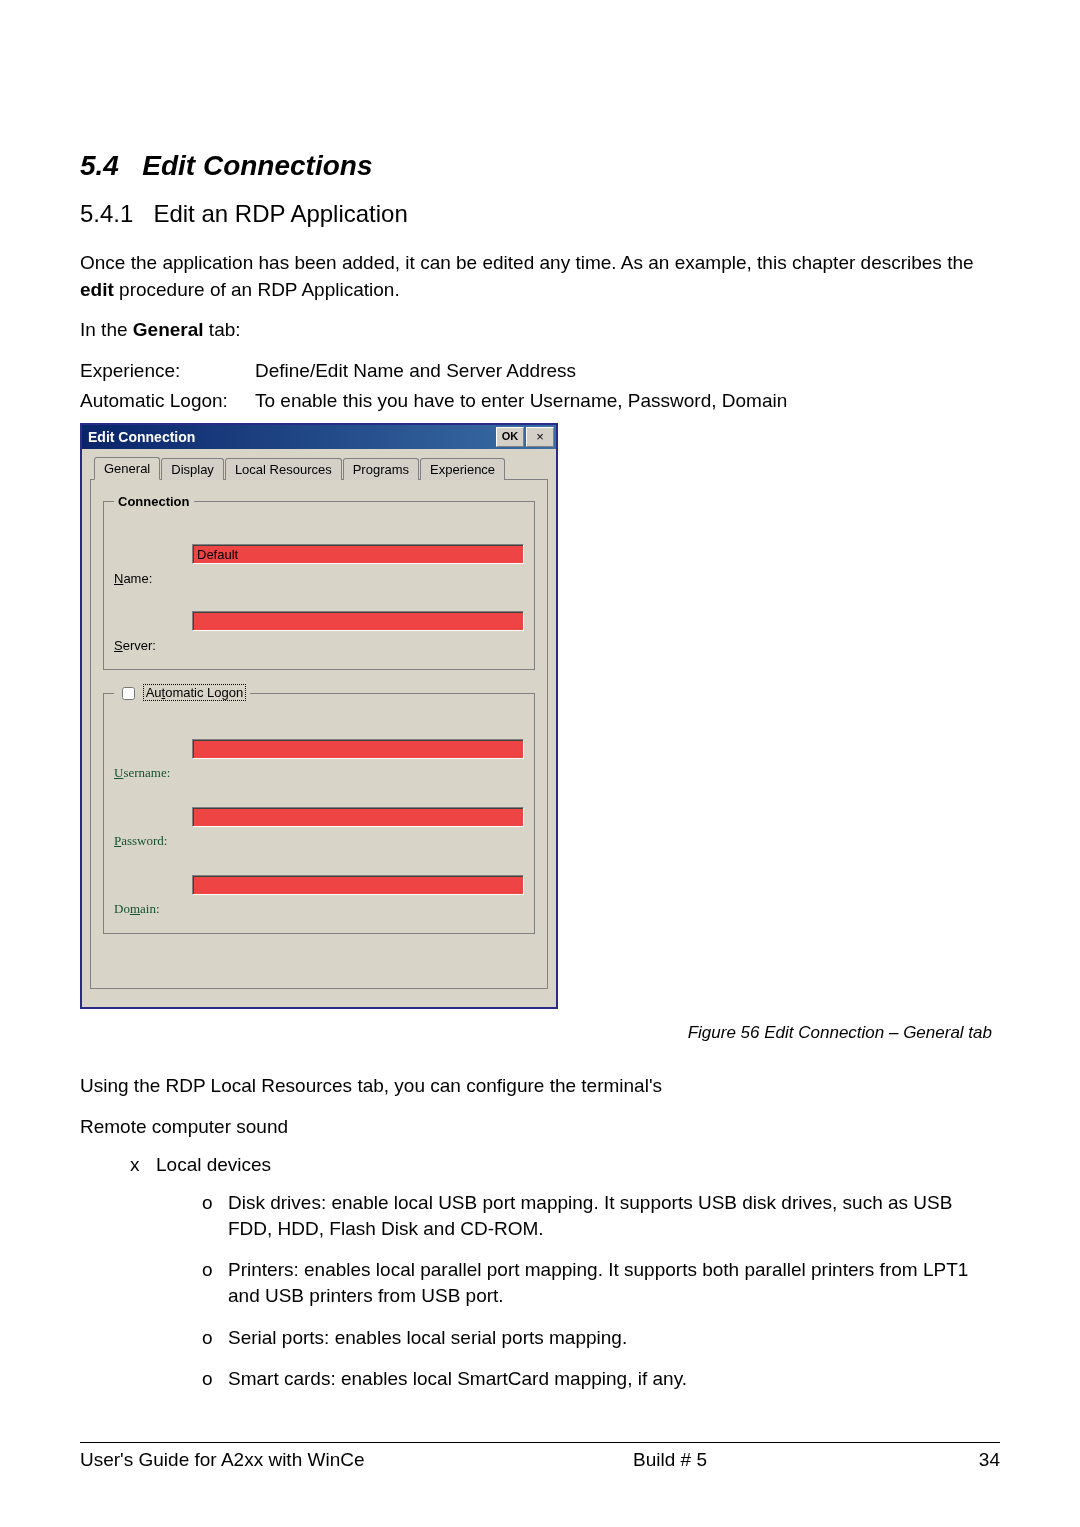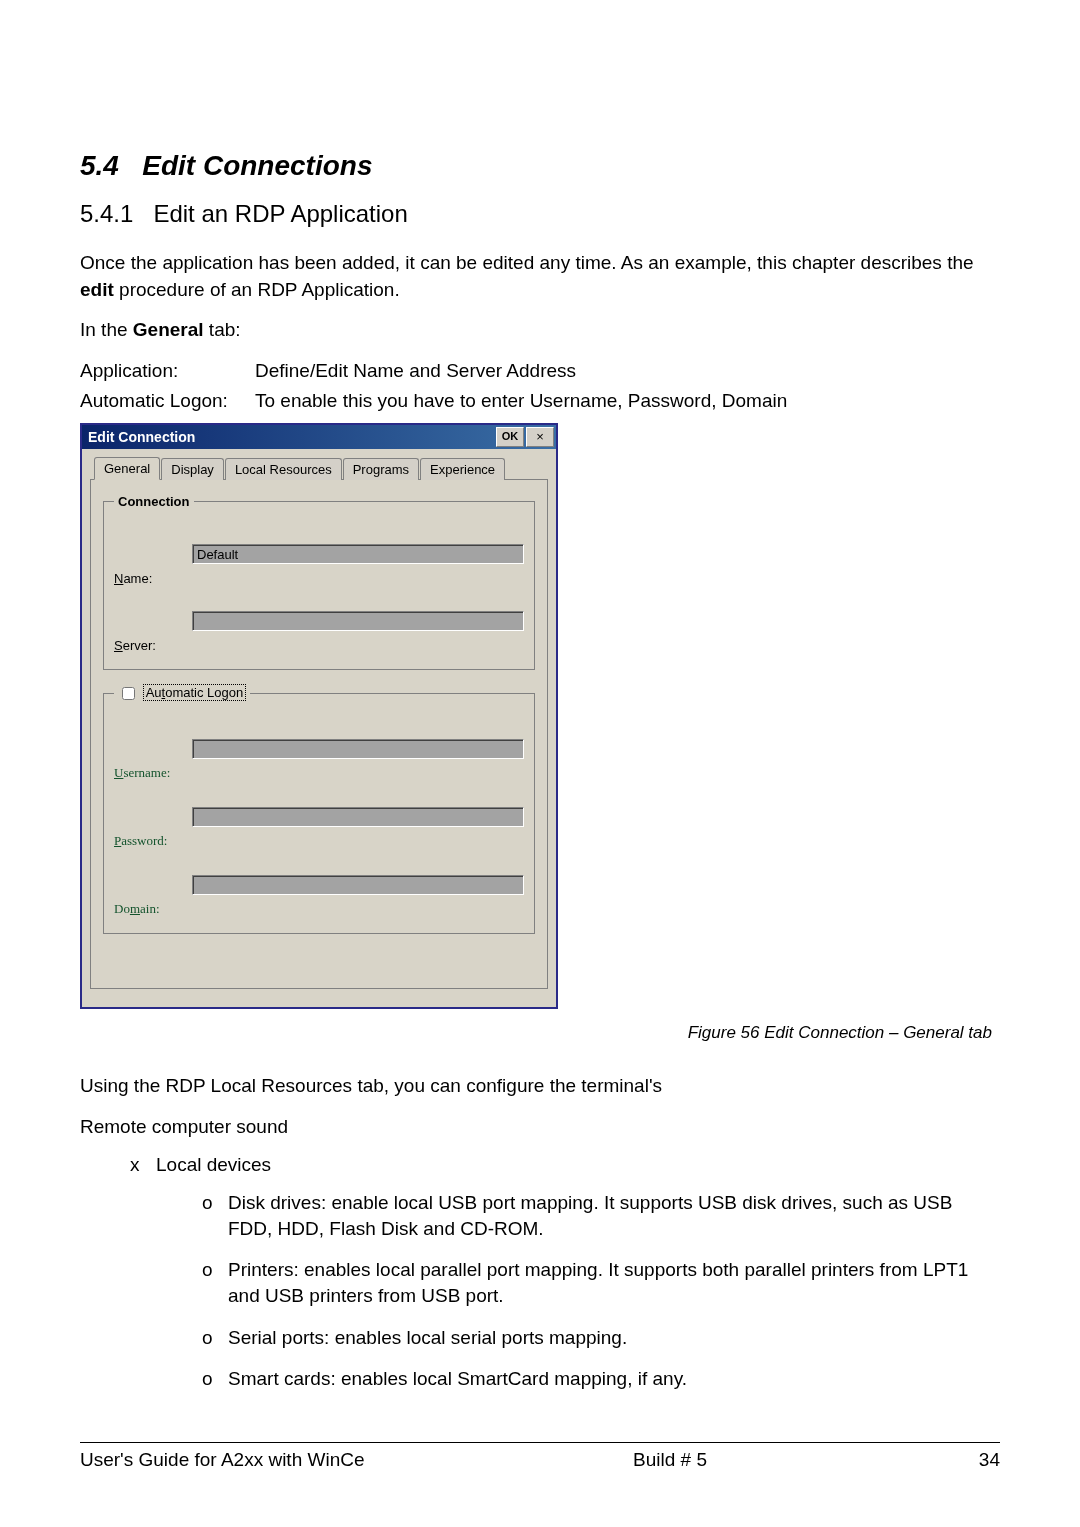--- a/index.html
+++ b/index.html
@@ -157,21 +157,21 @@
     color: #14532d;
     font-family: Liberation Serif, serif;
   }
   .txt {
     flex: 1;
     height: 20px;
     border: 1px solid #808080;
     border-right-color: #fff;
     border-bottom-color: #fff;
     box-shadow: inset 1px 1px 0 #404040;
-    background: #a3a3a3;
+    background: #ef4444;
     font-size: 13px;
     padding: 0 4px;
     box-sizing: border-box;
   }
   .u { text-decoration: underline; }
 
   
   .figcap {
     font-style: italic;
     font-size: 17px;
@@ -247,21 +247,21 @@
 
   <p class="body-text">
     <span>Once the application has been added, it can be edited any time. As an example, this chapter describes the </span><b>edit</b><span> procedure of an RDP Application.</span>
   </p>
 
   <p class="body-text">
     <span>In the </span><b>General</b><span> tab:</span>
   </p>
 
   <div class="def-row">
-    <div class="def-label">Application:</div>
+    <div class="def-label">Experience:</div>
     <div class="def-value">Define/Edit Name and Server Address</div>
   </div>
   <div class="def-row">
     <div class="def-label">Automatic Logon:</div>
     <div class="def-value">To enable this you have to enter Username, Password, Domain</div>
   </div>
 
   <div class="dialog">
     <div class="titlebar">
       <span>Edit Connection</span>

